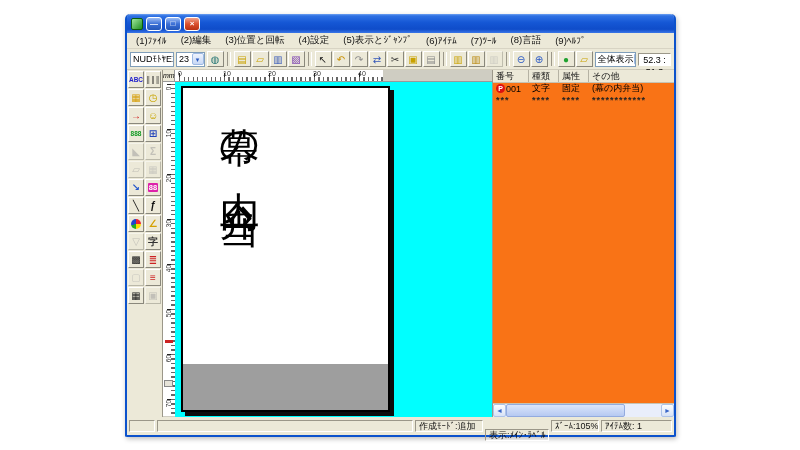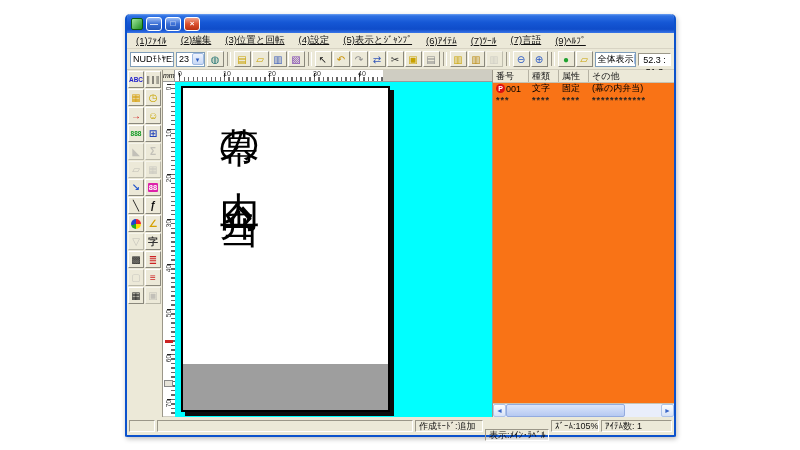--- a/index.html
+++ b/index.html
@@ -16,21 +16,21 @@
             border:1px solid #0c5c0c;box-sizing:border-box;}
   .title-text{color:#fff;font-weight:bold;font-size:10.5px;flex:1;white-space:nowrap;overflow:hidden;
               text-shadow:1px 1px 1px #0a3a92;}
   .win-btn{width:16px;height:14px;border-radius:3px;border:1px solid #fff;color:#fff;font-size:8px;
            line-height:12px;text-align:center;box-sizing:border-box;font-weight:bold;}
   .win-btn.min,.win-btn.max{background:linear-gradient(180deg,#9dbdf5,#3b6fd6 50%,#2456b9);}
   .win-btn.close{background:linear-gradient(180deg,#f0a28c,#da4f2e 50%,#b93012);}
   
   .menubar{height:15px;flex:0 0 15px;display:flex;align-items:center;font-size:9.5px;background:#ece9d8;
            border-bottom:1px solid #d8d4c4;padding-left:2px;color:#111;}
-  .menu-item{padding:3px 7px;white-space:nowrap;text-decoration:underline;}
+  .menu-item{padding:3px 7px;white-space:nowrap;}
   
   .toolbar{height:18px;flex:0 0 18px;display:flex;align-items:center;gap:2px;padding:1px 3px;
            border-bottom:1px solid #d0ccbc;}
   .select{height:15px;background:#fff;border:1px solid #7f9db9;display:flex;align-items:center;
           font-size:9px;padding-left:2px;box-sizing:border-box;white-space:nowrap;overflow:hidden;}
   .font-select{width:66px;}.size-select{width:42px;}.view-select{width:62px;}
   .dd{margin-left:auto;flex:0 0 12px;width:12px;height:12px;background:linear-gradient(180deg,#eef3fd,#c8d8f5);
       border:1px solid #9db9e3;color:#2c5bbf;font-size:7px;line-height:11px;text-align:center;border-radius:2px;box-sizing:border-box;}
   #tb-buttons{display:flex;align-items:center;gap:1px;}
   .tb-btn{width:17px;height:16px;display:flex;align-items:center;justify-content:center;font-size:10px;
@@ -114,21 +114,21 @@
     </div>
 
     <div class="menubar" id="menubar">
         <span class="menu-item">(1)ﾌｧｲﾙ</span>
         <span class="menu-item">(2)編集</span>
         <span class="menu-item">(3)位置と回転</span>
         <span class="menu-item">(4)設定</span>
         <span class="menu-item">(5)表示とｼﾞｬﾝﾌﾟ</span>
         <span class="menu-item">(6)ｱｲﾃﾑ</span>
         <span class="menu-item">(7)ﾂｰﾙ</span>
-        <span class="menu-item">(7)言語</span>
+        <span class="menu-item">(8)言語</span>
         <span class="menu-item">(9)ﾍﾙﾌﾟ</span>
       </div>
 
     <div class="toolbar">
       <div class="select font-select">
         <span>NUDﾓﾄﾔEX明朝</span>
 
       </div>
       <div class="select size-select">
         <span>23</span>

